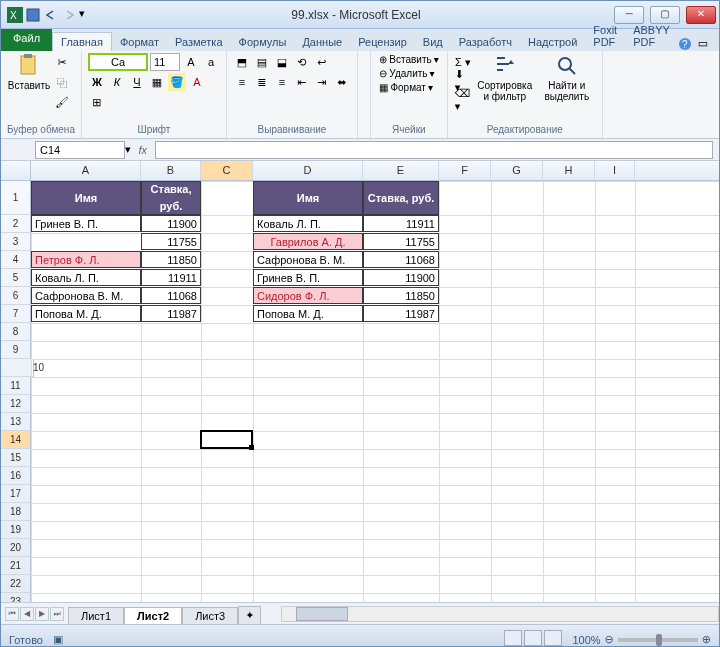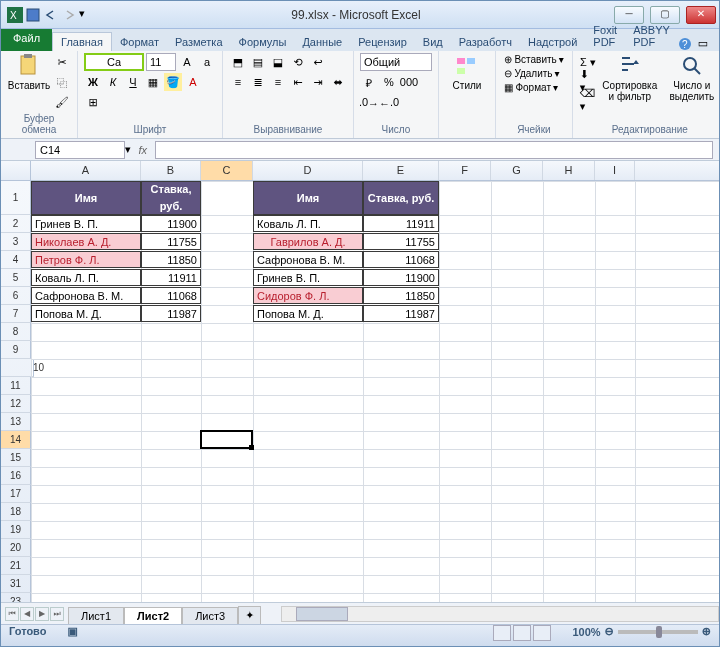--- a/index.html
+++ b/index.html
@@ -63,21 +63,21 @@
 .handle { position: absolute; width: 5px; height: 5px; background: #000; right: -3px; bottom: -3px; }
 
 .sheet-tabs { height: 22px; background: #eef2f8; border-top: 1px solid #c0ccda; display: flex; align-items: center; font-size: 11px; }
 .nav-arrows { display: flex; gap: 1px; padding: 0 4px; }
 .nav-arrow { width: 14px; height: 14px; border: 1px solid #bcc; display: flex; align-items: center; justify-content: center; font-size: 8px; color: #666; }
 .stab { padding: 2px 12px; border: 1px solid #bbb; border-bottom: none; background: #e3e8ef; margin-top: 3px; }
 .stab.active { background: #fff; font-weight: bold; }
 .hscroll { flex: 1; margin-left: 20px; height: 16px; background: #eee; border: 1px solid #ccc; position: relative; }
 .hscroll::before { content: ''; position: absolute; left: 14px; top: 0; bottom: 0; width: 50px; background: #ccd6e3; border: 1px solid #aab; }
 
-.statusbar { height: 22px; background: linear-gradient(#e4ecf7,#cfdcee); border-top: 1px solid #b5c4d9; display: flex; align-items: flex-start; font-size: 11px; color: #3a5a7a; padding: 0 8px; gap: 21px; font-weight: bold; }
+.statusbar { height: 22px; background: linear-gradient(#e4ecf7,#cfdcee); border-top: 1px solid #b5c4d9; display: flex; align-items: flex-end; font-size: 11px; color: #3a5a7a; padding: 0 8px; gap: 10px; }
 .views { margin-left: auto; display: flex; gap: 2px; }
 .view-btn { width: 18px; height: 16px; border: 1px solid #aab; background: #e8eef7; }
 .zoom { display: flex; align-items: center; gap: 4px; }
 .zoom-slider { width: 80px; height: 4px; background: #bbb; position: relative; }
 .zoom-slider::after { content: ''; position: absolute; left: 38px; top: -4px; width: 6px; height: 12px; background: #889; border-radius: 2px; }
 </style>
 </head>
 <body>
 
 <div class="window">
@@ -191,47 +191,22 @@
           <span class="small-btn">≣</span>
           <span class="small-btn">≡</span>
           <span class="small-btn">⇤</span>
           <span class="small-btn">⇥</span>
           <span class="small-btn">⬌</span>
         </div>
       </div>
       <div class="rgroup-label">Выравнивание</div>
     </div>
 
-    <div class="rgroup">
-      <div class="rgroup-body" style="flex-direction:column;gap:2px">
-        <input class="num-fmt" value="Общий" style="">
-        <div class="icon-row">
-          <span class="small-btn">₽</span>
-          <span class="small-btn">%</span>
-          <span class="small-btn">000</span>
-        </div>
-        <div class="icon-row">
-          <span class="small-btn">.0→</span>
-          <span class="small-btn">←.0</span>
-        </div>
-      </div>
-      <div class="rgroup-label">Число</div>
-    </div>
-
-    <div class="rgroup">
-      <div class="rgroup-body">
-        <div class="rbtn rbtn-big">
-          <span class="icon"><svg viewBox="0 0 24 24">
-                <rect x="2" y="4" width="8" height="6" fill="#f8c"></rect>
-                <rect x="12" y="4" width="8" height="6" fill="#9cf"></rect>
-                <rect x="2" y="14" width="8" height="6" fill="#cfa"></rect>
-              </svg></span>
-          <span>Стили</span>
-        </div>
-      </div>
+
+    <div class="rgroup">
       <div class="rgroup-label"></div>
     </div>
 
     <div class="rgroup">
       <div class="rgroup-body" style="flex-direction:column;gap:1px">
         <div class="cell-btn"><span>⊕</span><span>Вставить</span> ▾</div>
         <div class="cell-btn"><span>⊖</span><span>Удалить</span> ▾</div>
         <div class="cell-btn"><span>▦</span><span>Формат</span> ▾</div>
       </div>
       <div class="rgroup-label">Ячейки</div>
@@ -249,21 +224,21 @@
                 <path d="M4 4h8M4 10h12M4 16h6" stroke="#2a4d75" stroke-width="2"></path>
                 <path d="M18 6l3 4h-6z" fill="#2a4d75"></path>
               </svg></span>
           <span>Сортировка и фильтр</span>
         </div>
         <div class="rbtn rbtn-big" style="width:58px">
           <span class="icon"><svg viewBox="0 0 24 24">
                 <circle cx="10" cy="10" r="6" fill="none" stroke="#2a4d75" stroke-width="2"></circle>
                 <line x1="14" y1="14" x2="20" y2="20" stroke="#2a4d75" stroke-width="2"></line>
               </svg></span>
-          <span>Число и выделить</span>
+          <span>Найти и выделить</span>
         </div>
       </div>
       <div class="rgroup-label">Редактирование</div>
     </div>
   </div>
 
   <div class="formulabar">
     <div class="namebox">
         <span>C14</span>
       </div>
@@ -303,21 +278,21 @@
           <div class="rh" style="height: 18px; line-height: 17px;">12</div>
           <div class="rh" style="height: 18px; line-height: 17px;">13</div>
           <div class="rh sel" style="height: 18px; line-height: 17px;">14</div>
           <div class="rh" style="height: 18px; line-height: 17px;">15</div>
           <div class="rh" style="height: 18px; line-height: 17px;">16</div>
           <div class="rh" style="height: 18px; line-height: 17px;">17</div>
           <div class="rh" style="height: 18px; line-height: 17px;">18</div>
           <div class="rh" style="height: 18px; line-height: 17px;">19</div>
           <div class="rh" style="height: 18px; line-height: 17px;">20</div>
           <div class="rh" style="height: 18px; line-height: 17px;">21</div>
-          <div class="rh" style="height: 18px; line-height: 17px;">31</div>
+          <div class="rh" style="height: 18px; line-height: 17px;">22</div>
           <div class="rh" style="height: 18px; line-height: 17px;">23</div>
         </div>
       <div class="cells" id="cells">
         <div class="gridbg" id="gridbg">
             <div class="vline" style="left: 0px;"></div>
             <div class="vline" style="left: 110px;"></div>
             <div class="vline" style="left: 170px;"></div>
             <div class="vline" style="left: 222px;"></div>
             <div class="vline" style="left: 332px;"></div>
             <div class="vline" style="left: 408px;"></div>
@@ -346,21 +321,20 @@
             <div class="hline" style="top: 340px;"></div>
             <div class="hline" style="top: 358px;"></div>
             <div class="hline" style="top: 376px;"></div>
             <div class="hline" style="top: 394px;"></div>
             <div class="hline" style="top: 412px;"></div>
           </div>
       <div class="cell hdr-cell" style="left: 0px; top: 0px; width: 110px; height: 34px; line-height: 17px; white-space: normal; display: flex; align-items: center; justify-content: center;">Имя</div>
           <div class="cell hdr-cell" style="left: 110px; top: 0px; width: 60px; height: 34px; line-height: 17px; white-space: normal; display: flex; align-items: center; justify-content: center;">Ставка, руб.</div>
           <div class="cell " style="left: 0px; top: 34px; width: 110px;">Гринев В. П.</div>
           <div class="cell num" style="left: 110px; top: 34px; width: 60px;">11900</div>
-          <div class="cell pink" style="left: 0px; top: 52px; width: 110px;">Николаев А. Д.</div>
           <div class="cell num" style="left: 110px; top: 52px; width: 60px;">11755</div>
           <div class="cell pink" style="left: 0px; top: 70px; width: 110px;">Петров Ф. Л.</div>
           <div class="cell num" style="left: 110px; top: 70px; width: 60px;">11850</div>
           <div class="cell " style="left: 0px; top: 88px; width: 110px;">Коваль Л. П.</div>
           <div class="cell num" style="left: 110px; top: 88px; width: 60px;">11911</div>
           <div class="cell " style="left: 0px; top: 106px; width: 110px;">Сафронова В. М.</div>
           <div class="cell num" style="left: 110px; top: 106px; width: 60px;">11068</div>
           <div class="cell " style="left: 0px; top: 124px; width: 110px;">Попова М. Д.</div>
           <div class="cell num" style="left: 110px; top: 124px; width: 60px;">11987</div>
           <div class="cell hdr-cell" style="left: 222px; top: 0px; width: 110px; height: 34px; line-height: 17px; white-space: normal; display: flex; align-items: center; justify-content: center;">Имя</div>

